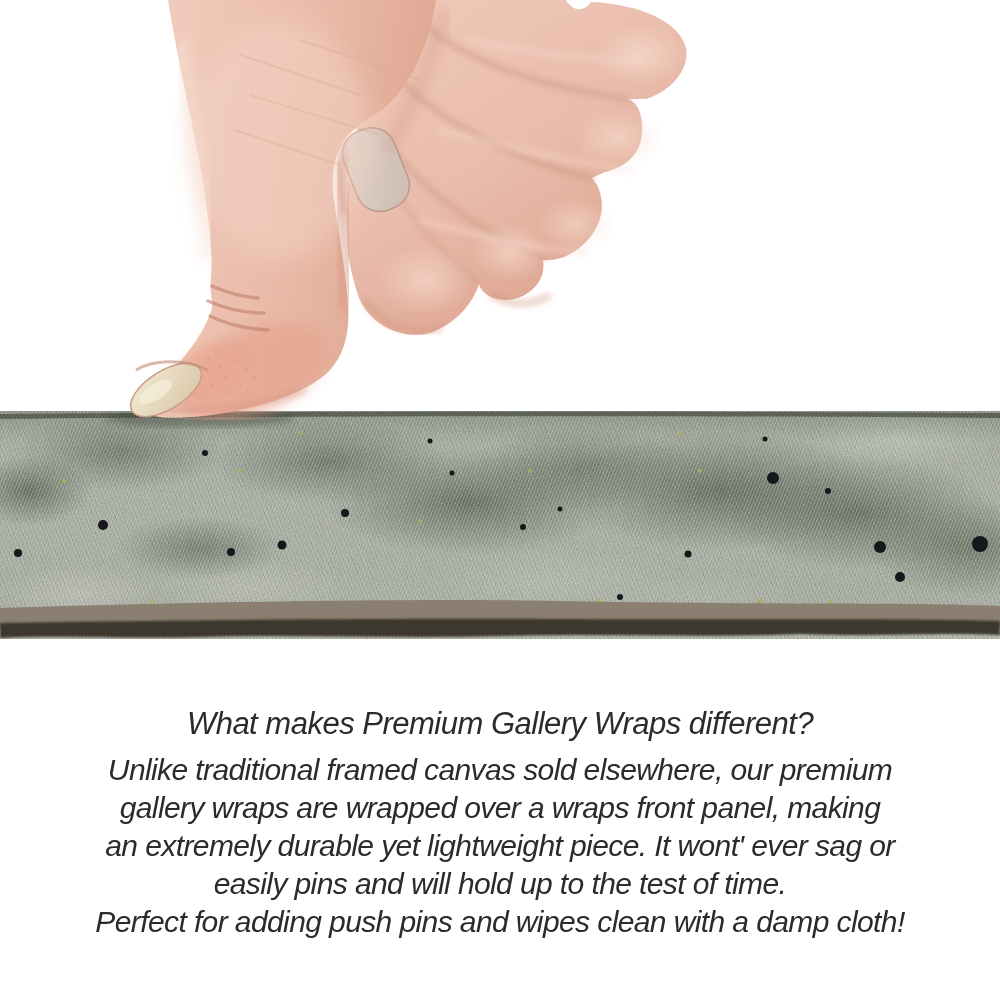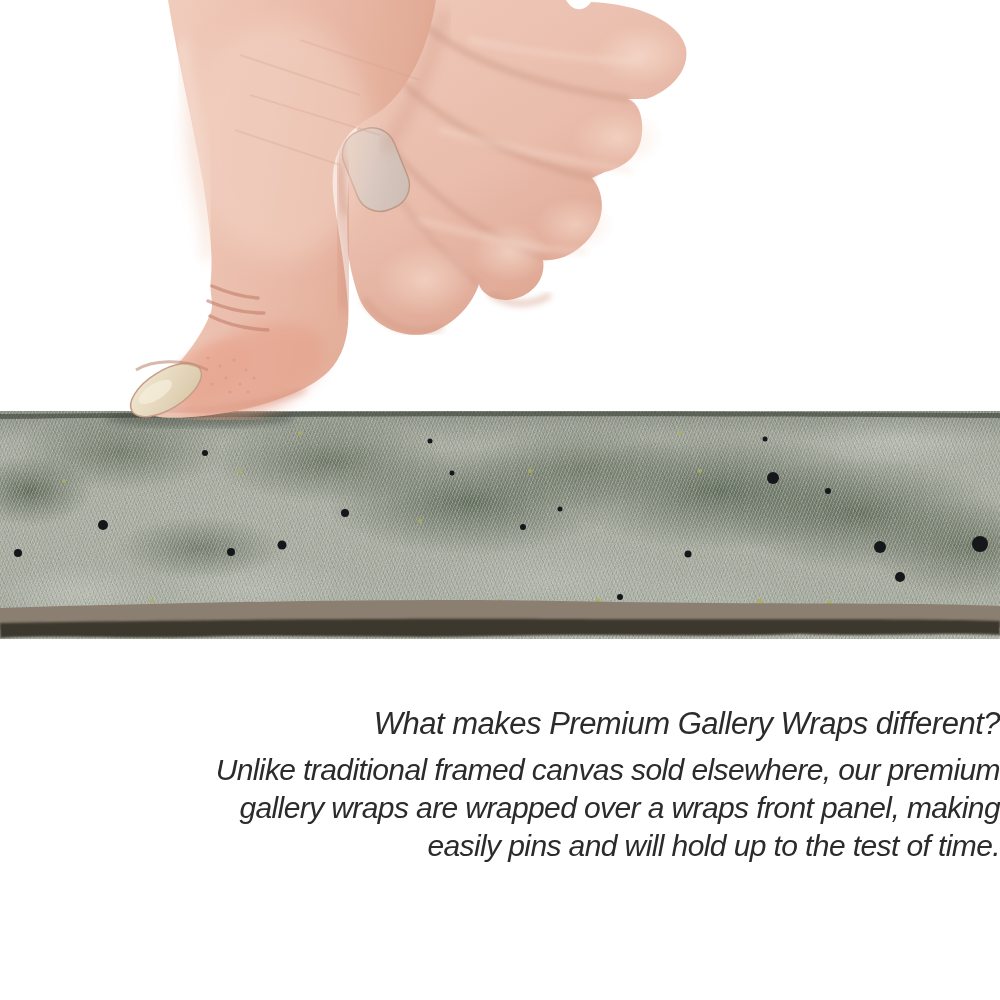--- a/index.html
+++ b/index.html
@@ -31,21 +31,21 @@
       radial-gradient(140px 40px at 70% 82%, rgba(190,195,184,0.60), rgba(190,195,184,0) 70%),
       radial-gradient(160px 50px at 40% 85%, rgba(182,188,177,0.50), rgba(182,188,177,0) 70%),
       linear-gradient(180deg,#aeb2a6 0%, #b4b8ac 40%, #aeb2a6 100%);
   }
   .strip svg{position:absolute;left:0;top:0;}
   
   .hand{position:absolute;left:0;top:0;width:1000px;height:420px;}
   
   .info{
     position:absolute;left:0;top:704px;width:1000px;
-    text-align:right;font-style:italic;color:#2b2b2b;
+    text-align:center;font-style:italic;color:#2b2b2b;
   }
   .info-heading{
     font-size:31px;line-height:40px;letter-spacing:-0.5px;
     font-weight:normal;margin:0 0 7px 0;
   }
   .info-line{font-size:30px;line-height:38px;letter-spacing:-0.6px;}
 </style>
 </head>
 <body>
 
@@ -261,15 +261,17 @@
         <ellipse cx="156" cy="386" rx="19" ry="8" fill="#f7f0dd" opacity="0.7"></ellipse>
       </g>
       <path d="M136,370 C152,360 182,358 208,370" stroke="#c08a74" stroke-width="3" fill="none" opacity="0.6"></path>
     </g>
   </svg>
 
   <div class="info">
     <h2 class="info-heading">What makes Premium Gallery Wraps different?</h2>
     <div class="info-line">Unlike traditional framed canvas sold elsewhere, our premium</div>
     <div class="info-line">gallery wraps are wrapped over a wraps front panel, making</div>
+    <div class="info-line">an extremely durable yet lightweight piece. It wont' ever sag or</div>
     <div class="info-line">easily pins and will hold up to the test of time.</div>
+    <div class="info-line">Perfect for adding push pins and wipes clean with a damp cloth!</div>
   </div>
 </div>
 
 </body></html>

